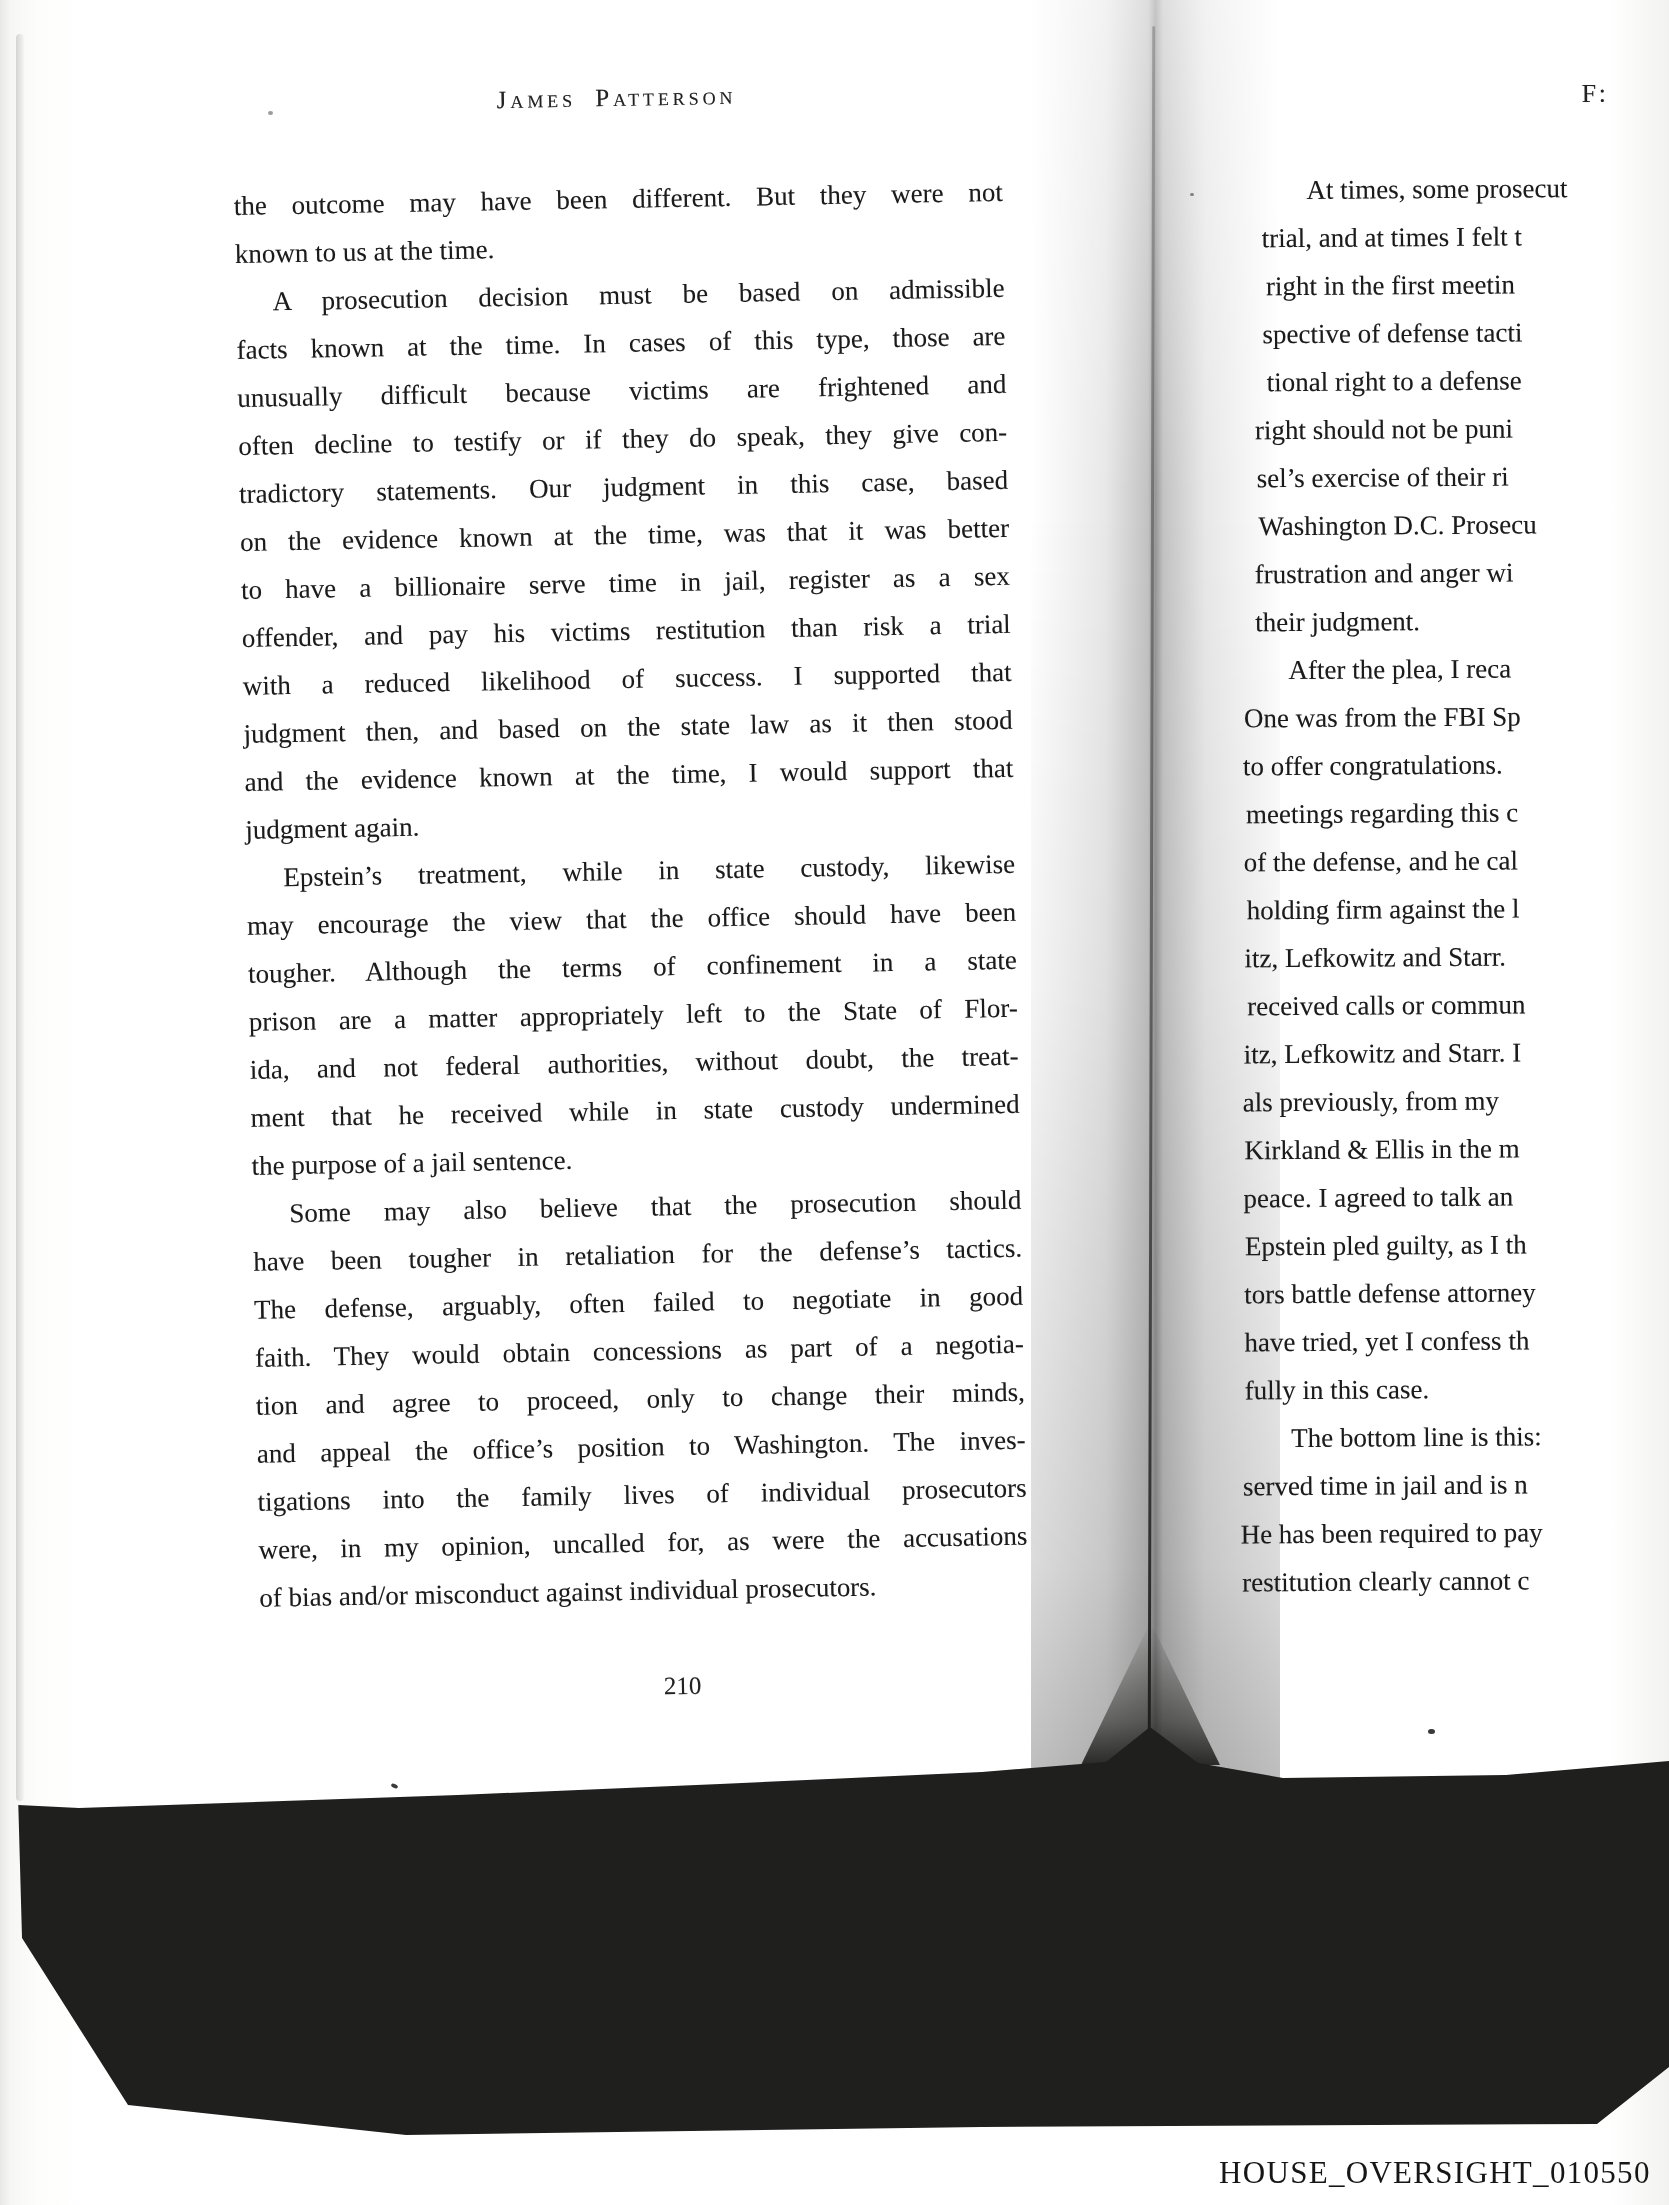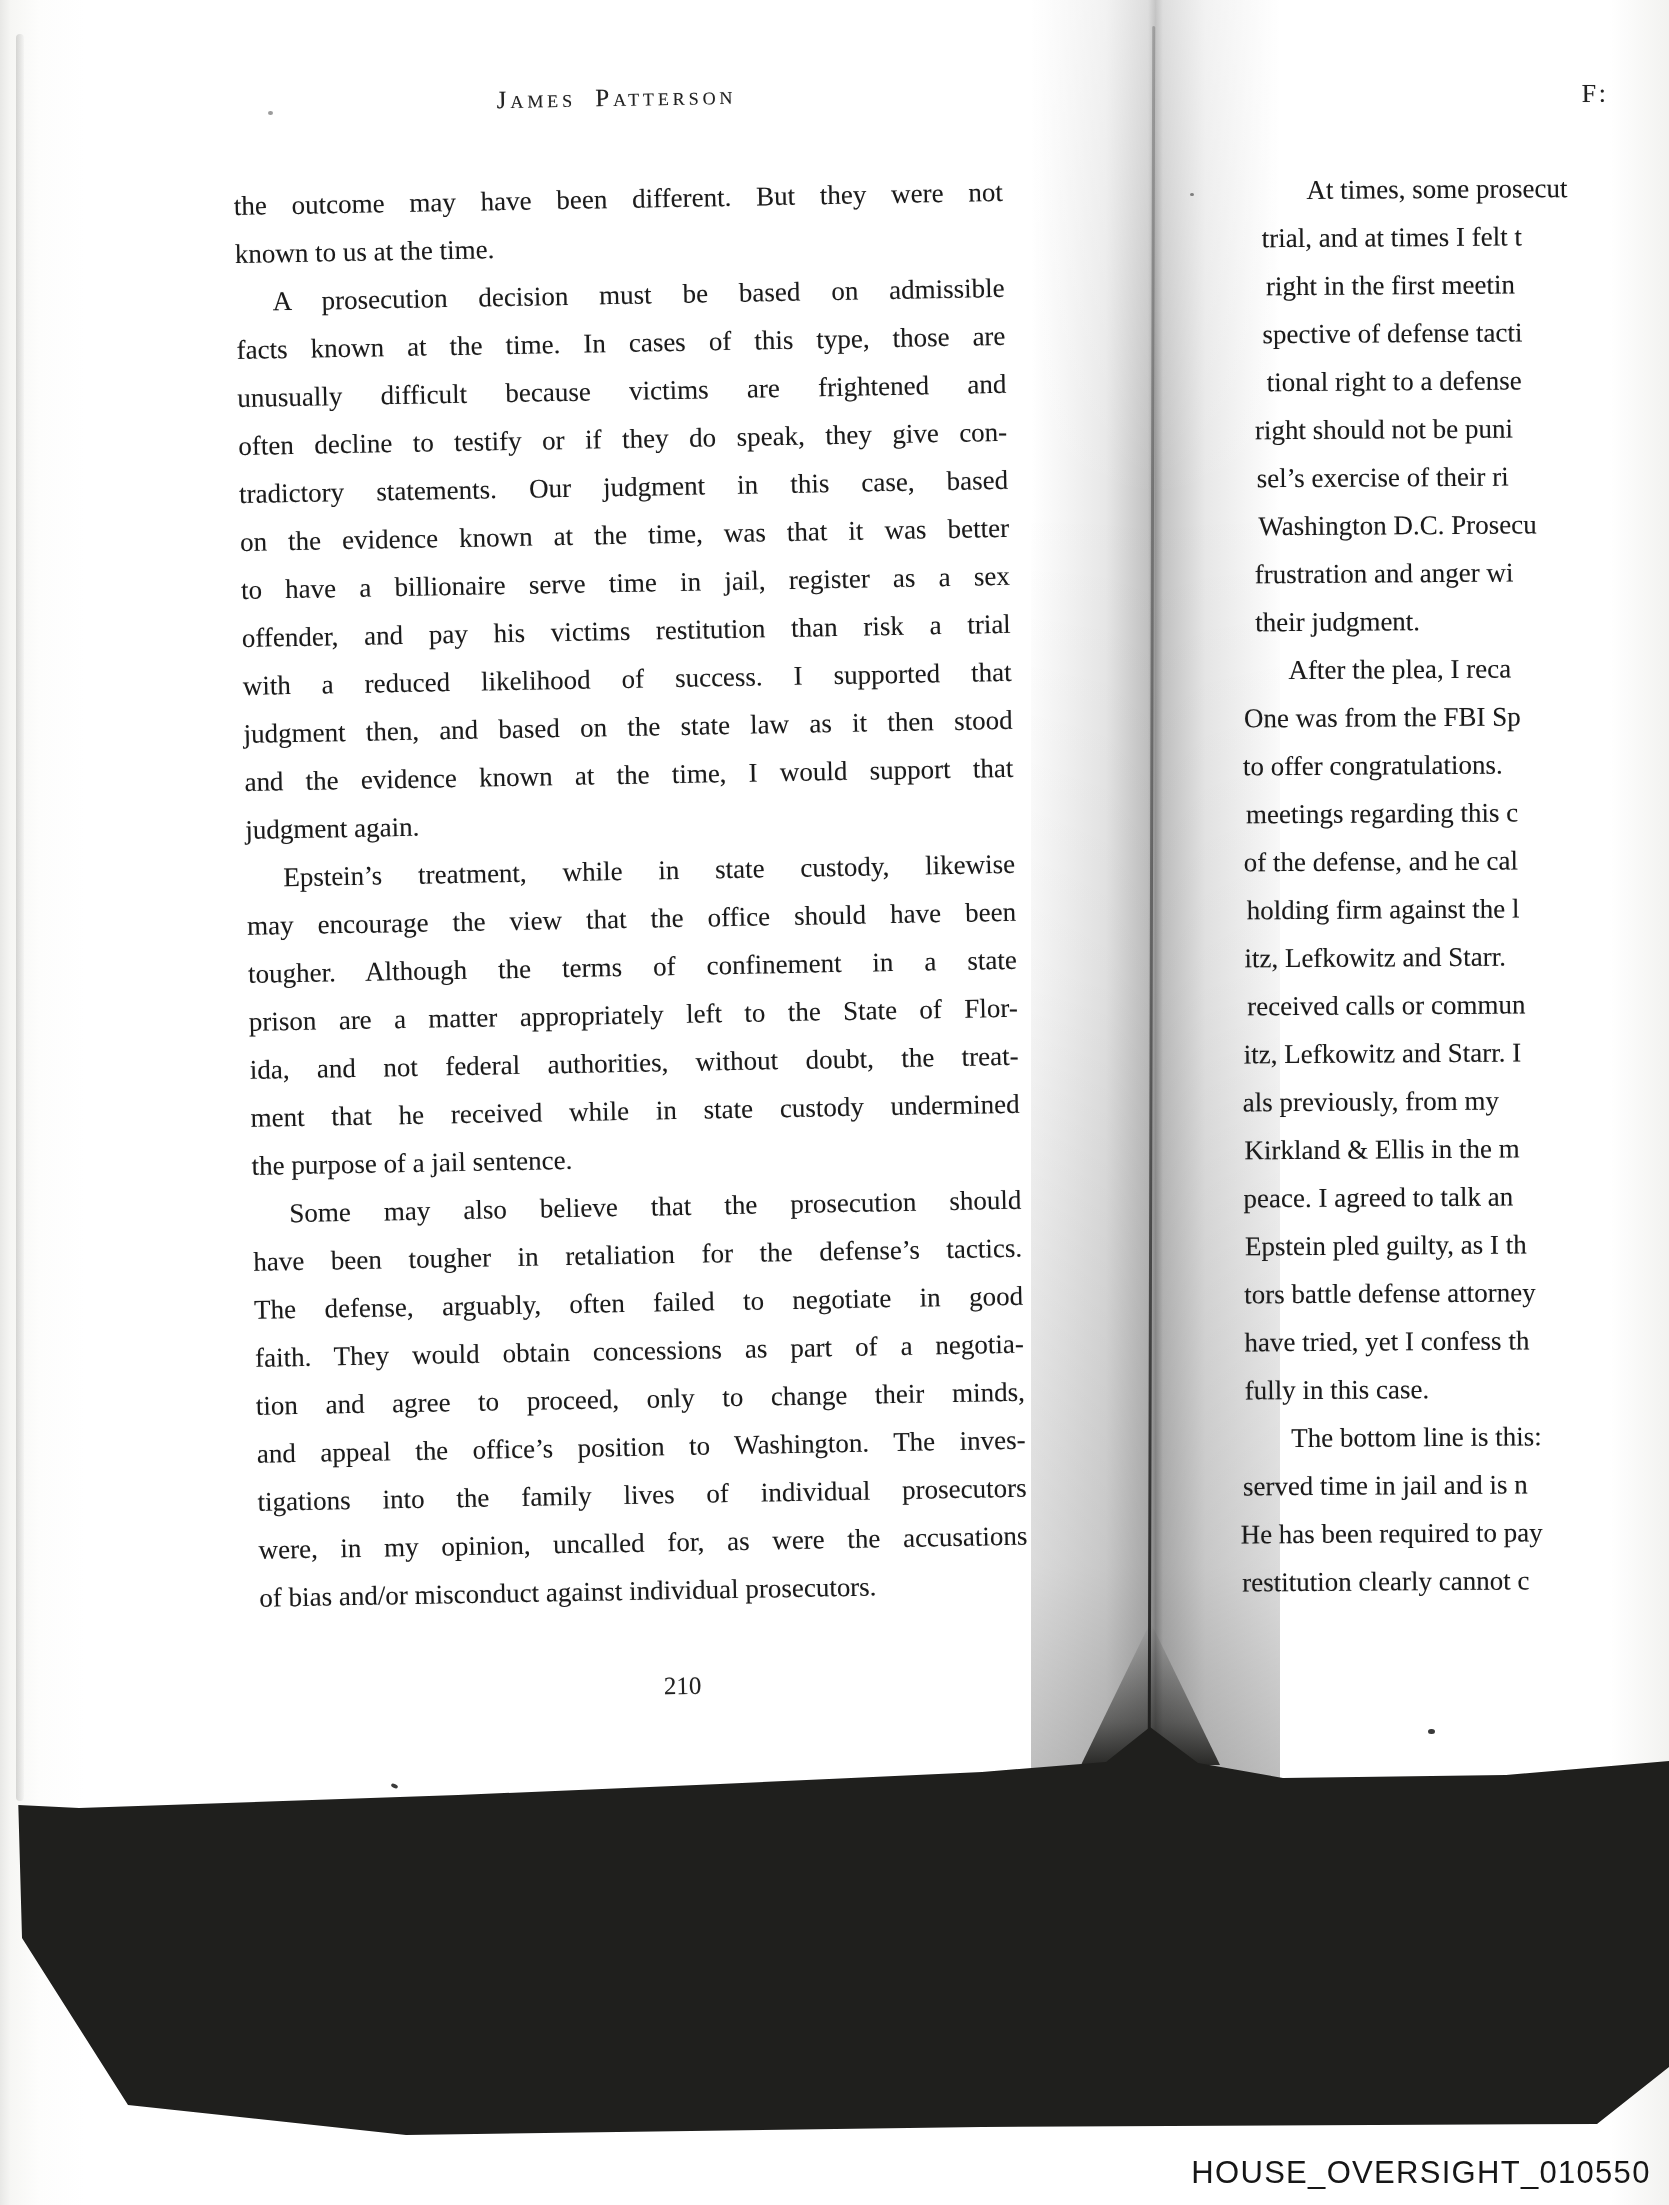--- a/index.html
+++ b/index.html
@@ -103,21 +103,21 @@
     clip-path:polygon(
       18.3px 1805px, 79px 1808px, 458px 1795px, 720px 1784px, 982px 1772px,
       1106px 1762px, 1150px 1727px, 1198px 1763px, 1283px 1778px, 1506px 1775px,
       1669px 1761px, 1669px 2067px, 1597px 2124px, 982px 2127px, 406px 2135px,
       128px 2105px, 22px 1938px
     );
   }
   
   .bates{
     position:absolute;right:18.3px;top:2155px;
-    font-family:Liberation Sans, sans-serif;
+    font-family:Liberation Serif, serif;
     font-size:31px;letter-spacing:1.3px;color:#161616;
   }
 </style>
 </head>
 <body>
 
 <div class="canvas">
 
   <div class="page-edge"></div>
 

